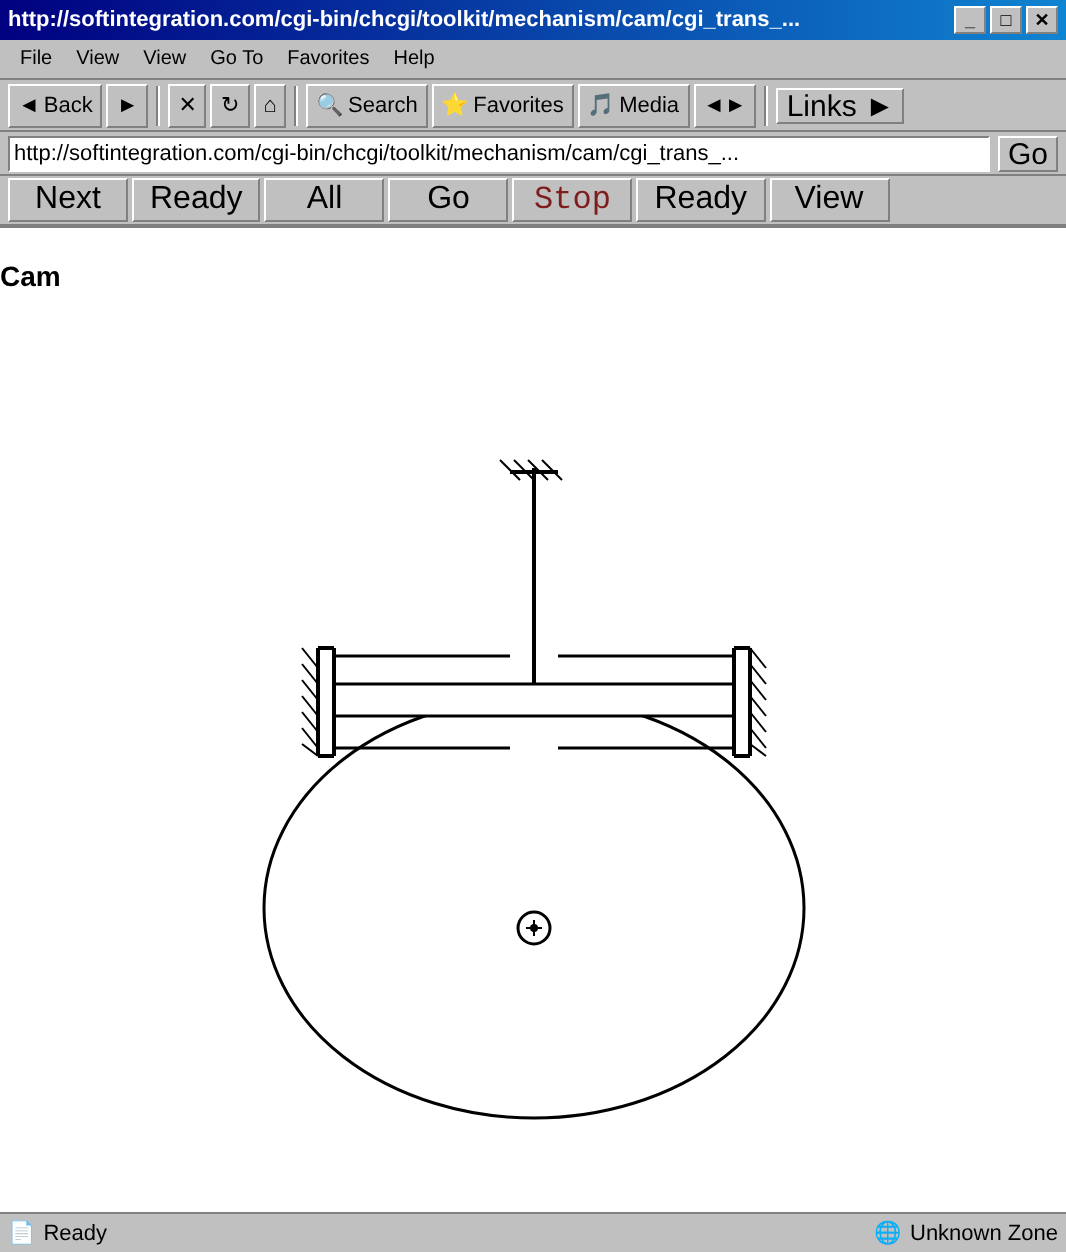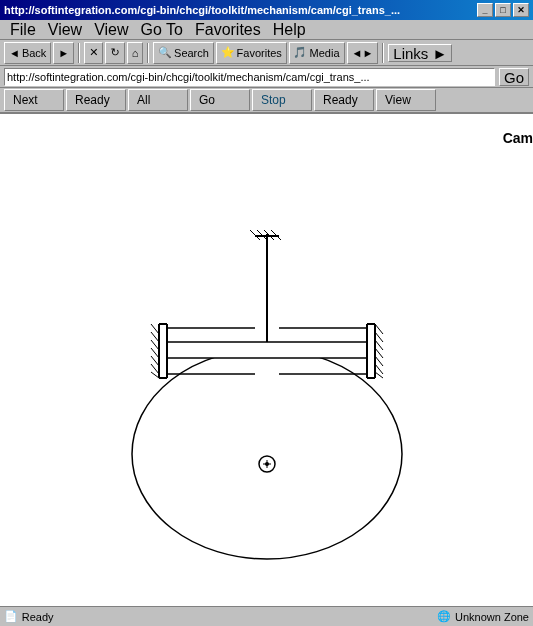--- a/index.html
+++ b/index.html
@@ -28,21 +28,21 @@
       cursor: pointer; color: black;
     }
 
     
     .menu-bar {
       background: #c0c0c0;
       height: 20px;
       display: flex;
       align-items: center;
       padding: 0 4px;
-      font-size: 16px;
+      font-size: 10px;
       border-bottom: 1px solid #808080;
     }
     .menu-item {
       padding: 2px 6px;
       cursor: pointer;
     }
 
     
     .toolbar {
       background: #c0c0c0;
@@ -106,27 +106,28 @@
       border-bottom: 2px solid #808080;
       gap: 2px;
     }
     .nav-btn {
       height: 22px;
       min-width: 60px;
       padding: 0 8px;
       background: #c0c0c0;
       border: 1px solid;
       border-color: #ffffff #808080 #808080 #ffffff;
-      font-size: 12px;
+      font-size: 16px;
       cursor: pointer;
-      text-align: left;
+      text-align: center;
     }
     .nav-btn.disabled {
-      color: #0c4a6e;
+      color: #7f1d1d;
       cursor: default;
+      font-family: Liberation Mono, monospace;
     }
 
     
     .content {
       background: white;
       width: 100%;
       height: calc(626px - 20px - 20px - 26px - 22px - 26px - 20px);
       position: relative;
       overflow: hidden;
     }
@@ -143,21 +144,21 @@
       position: absolute;
       bottom: 0;
       left: 0;
       right: 0;
     }
     .status-left { flex: 1; display: flex; align-items: center; gap: 4px; }
     .status-right { display: flex; align-items: center; gap: 4px; }
 
     
     .cam-title {
-      text-align: right;
+      text-align: left;
       font-size: 14px;
       font-weight: bold;
       margin-top: 16px;
       margin-bottom: 8px;
     }
     .diagram-area {
       display: flex;
       justify-content: center;
       align-items: center;
     }

